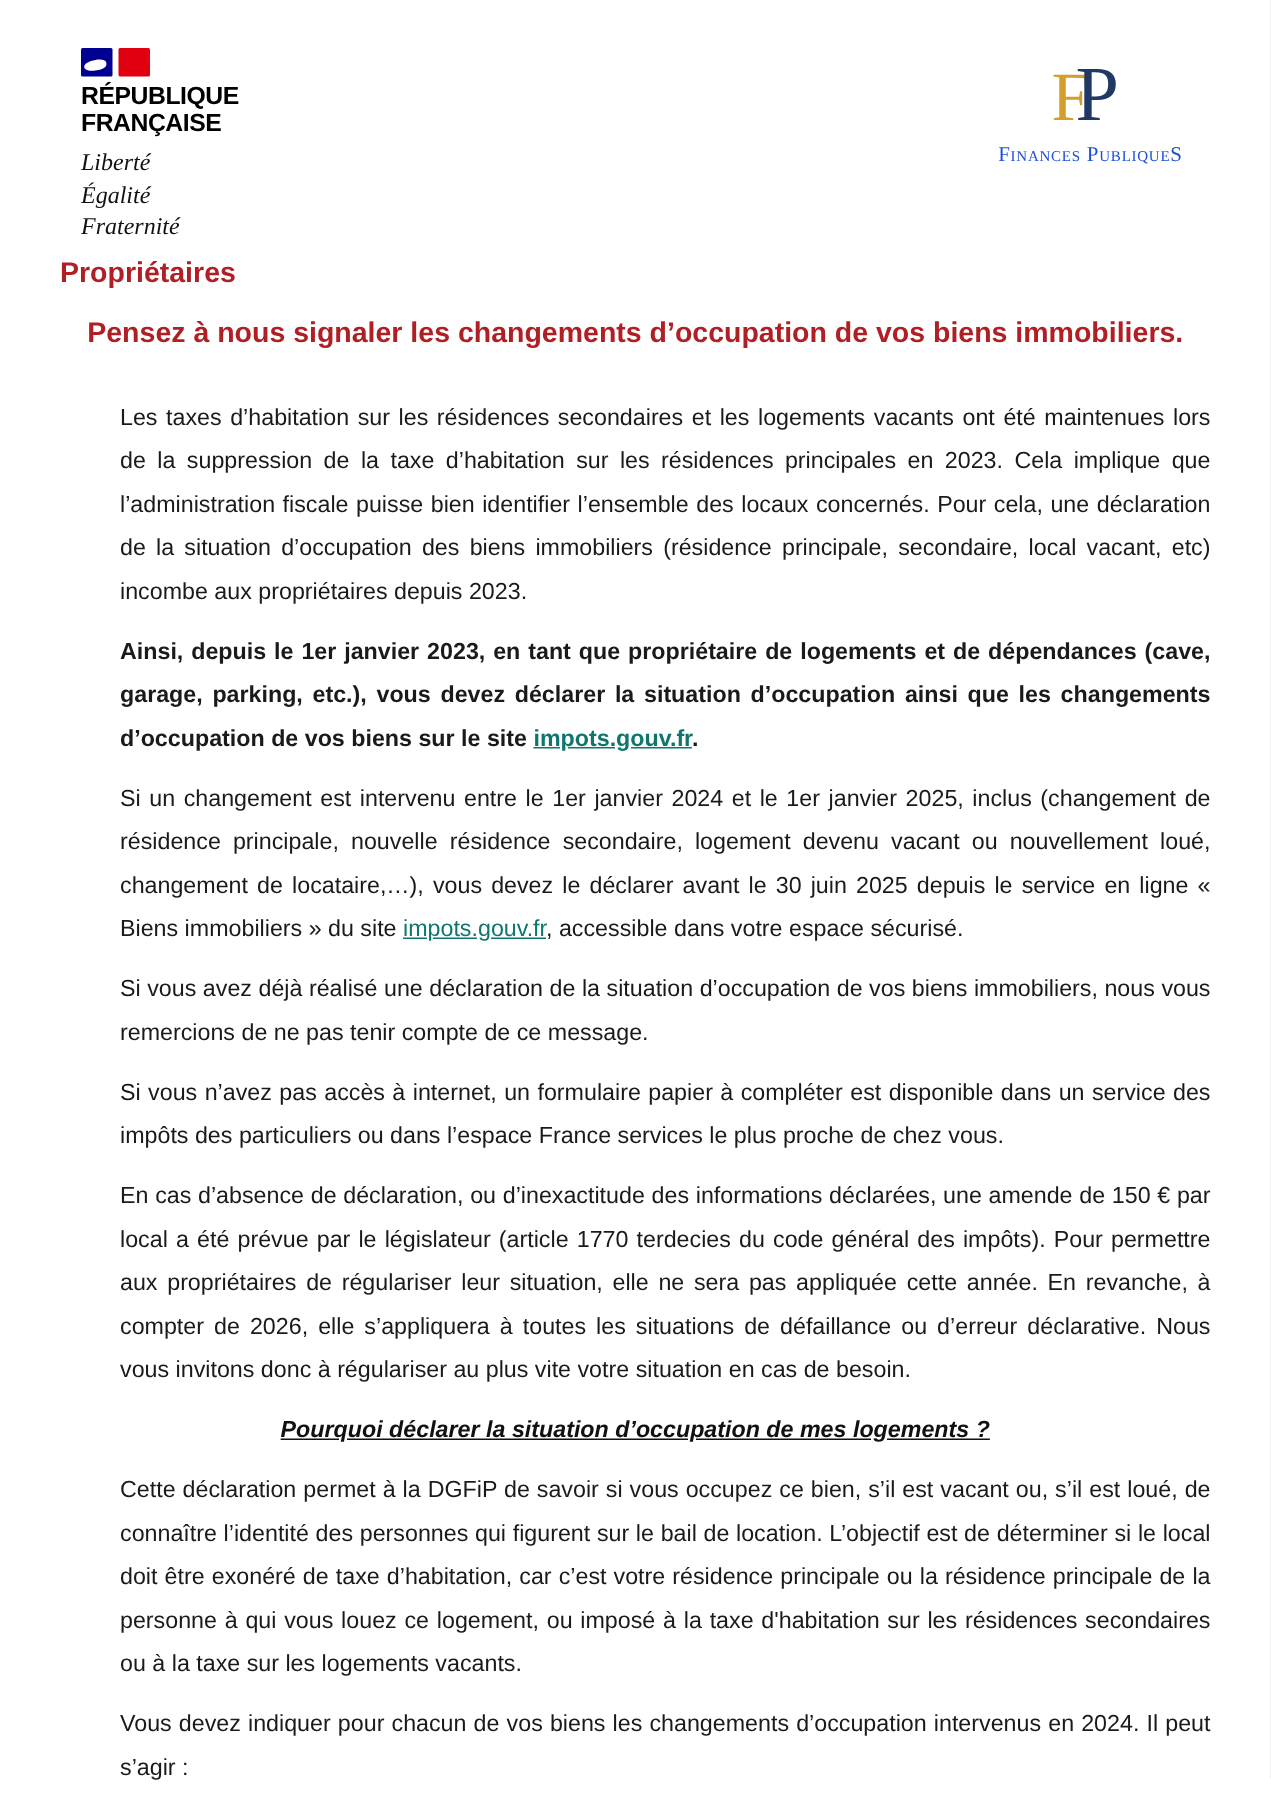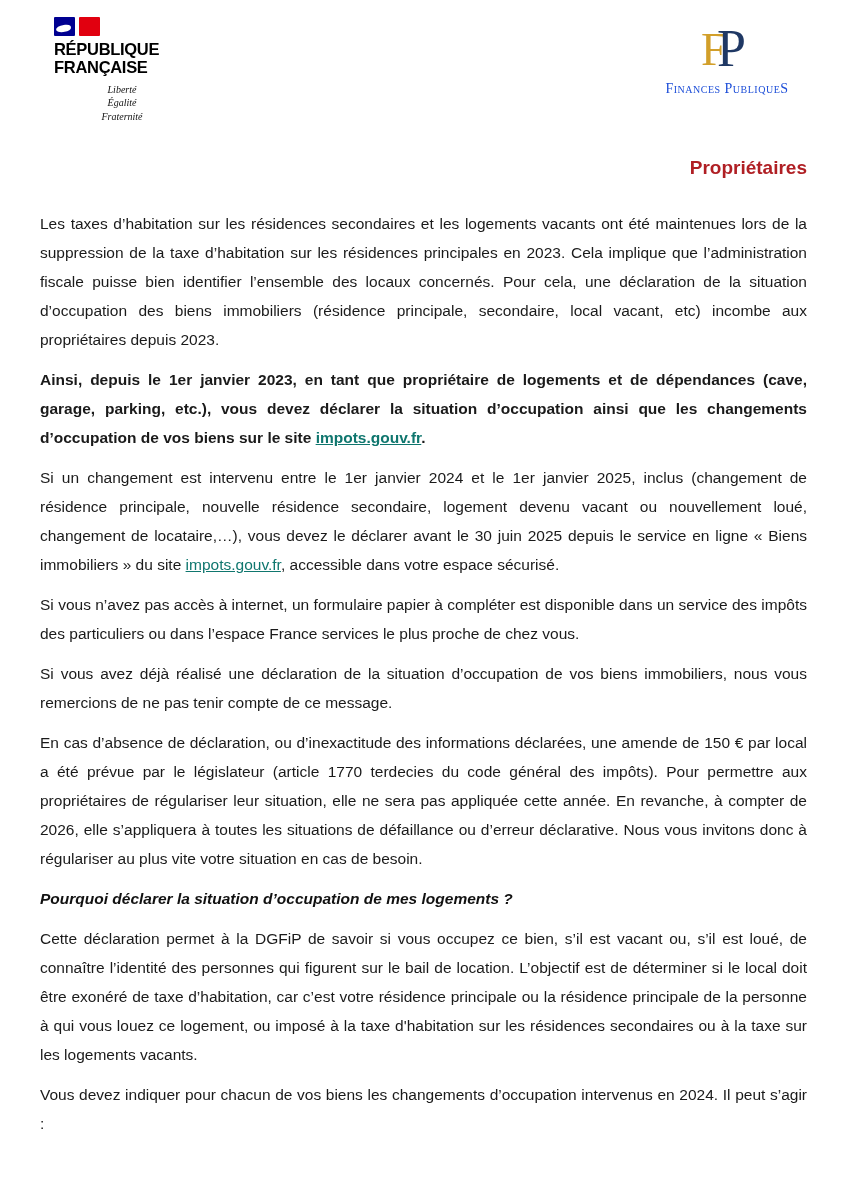--- a/index.html
+++ b/index.html
@@ -5,21 +5,21 @@
   * { margin:0; padding:0; box-sizing:border-box; }
   html,body { background:#e8e8e8; }
   .page {
     position:relative;
     width:847px; height:1200px;
     margin:0 auto;
     background:#ffffff;
     font-family:"Liberation Sans", sans-serif;
     color:#1a1a1a;
     overflow:hidden;
-    padding:17px 40px 0 40px;
+    padding:32px 40px 0 40px;
   }
 
   
   .doc-header {
     display:flex; justify-content:space-between; align-items:flex-start;
     height:100px;
   }
   .rf-logo { width:150px; padding-left:14px; }
   .rf-flag { display:flex; gap:4px; margin-bottom:4px; }
   .rf-flag .fb {
@@ -32,21 +32,21 @@
     transform:rotate(-8deg);
   }
   .rf-flag .fr { width:21px; height:19px; background:#E1000F; border-radius:1px; }
   .rf-name {
     font-weight:bold; font-size:16.5px; line-height:1.12;
     letter-spacing:-0.3px; color:#000;
   }
   .rf-motto {
     margin-top:6px;
     font-family:"Liberation Serif", serif; font-style:italic;
-    font-size:10px; line-height:1.35; color:#111;text-align:center;
+    font-size:16px; line-height:1.35; color:#111;
   }
   .fp-logo { width:160px; text-align:center; padding-top:6px; }
   .fp-monogram { position:relative; width:60px; height:56px; margin:0 auto; }
   .fp-monogram .fp-f {
     position:absolute; left:4px; top:4px;
     font-family:"Liberation Serif", serif; font-size:46px; line-height:1;
     color:#D29F2A; font-weight:400;
   }
   .fp-monogram .fp-p {
     position:absolute; left:20px; top:0;
@@ -57,43 +57,46 @@
     margin-top:2px;
     font-family:"Liberation Serif", serif;
     font-variant:small-caps;
     font-size:14px; letter-spacing:0.5px;
     color:#1d4ed8; white-space:nowrap;
   }
 
   
   .doc-title {
     margin-top:40px;
-    text-align:right;
+    text-align:left;
     color:#B01F24; font-size:19px; font-weight:bold;
   }
   .doc-subtitle {
     margin-top:18px;
     text-align:center;
     color:#B01F24; font-size:19px; font-weight:bold;
   }
 
   
   .doc-body { margin-top:30px; }
   .doc-body p {
     font-size:15.5px; line-height:29px;
     text-align:justify;
     margin-bottom:11px;
     color:#1a1a1a;
+    margin-left:40px;
   }
   .doc-body p.bold { font-weight:bold; }
   .doc-body h3 {
     font-size:15.5px; line-height:29px;
     font-weight:bold; font-style:italic;
+    text-decoration:underline;
     margin:4px 0 11px 0;
     color:#111;
+    text-align:center;
   }
   a.link { color:#0f766e; text-decoration:underline; cursor:pointer; }
   a.link.bold { font-weight:bold; }
 </style>
 </head>
 <body>
 
 <div class="page">
 
   <header class="doc-header">
@@ -118,32 +121,33 @@
       <div class="fp-monogram">
         <span class="fp-f">F</span>
         <span class="fp-p">P</span>
       </div>
       <div class="fp-label">Finances PubliqueS</div>
     </div>
 
   </header>
 
   <h1 class="doc-title">Propriétaires</h1>
+  <h2 class="doc-subtitle">Pensez à nous signaler les changements d’occupation de vos biens immobiliers.</h2>
 
   <main class="doc-body">
 
     <p>Les taxes d’habitation sur les résidences secondaires et les logements vacants ont été maintenues lors de la suppression de la taxe d’habitation sur les résidences principales en 2023. Cela implique que l’administration fiscale puisse bien identifier l’ensemble des locaux concernés. Pour cela, une déclaration de la situation d’occupation des biens immobiliers (résidence principale, secondaire, local vacant, etc) incombe aux propriétaires depuis 2023.</p>
 
     <p class="bold"><span>Ainsi, depuis le 1er janvier 2023, en tant que propriétaire de logements et de dépendances (cave, garage, parking, etc.), vous devez déclarer la situation d’occupation ainsi que les changements d’occupation de vos biens sur le site </span><a class="link bold" href="#">impots.gouv.fr</a><span>.</span></p>
 
     <p><span>Si un changement est intervenu entre le 1er janvier 2024 et le 1er janvier 2025, inclus (changement de résidence principale, nouvelle résidence secondaire, logement devenu vacant ou nouvellement loué, changement de locataire,…), vous devez le déclarer avant le 30 juin 2025 depuis le service en ligne « Biens immobiliers » du site </span><a class="link" href="#">impots.gouv.fr</a><span>, accessible dans votre espace sécurisé.</span></p>
 
+    <p>Si vous avez déjà réalisé une déclaration de la situation d’occupation de vos biens immobiliers, nous vous remercions de ne pas tenir compte de ce message.</p>
+
     <p>Si vous n’avez pas accès à internet, un formulaire papier à compléter est disponible dans un service des impôts des particuliers ou dans l’espace France services le plus proche de chez vous.</p>
-
-    <p>Si vous avez déjà réalisé une déclaration de la situation d’occupation de vos biens immobiliers, nous vous remercions de ne pas tenir compte de ce message.</p>
 
     <p>En cas d’absence de déclaration, ou d’inexactitude des informations déclarées, une amende de 150 € par local a été prévue par le législateur (article 1770 terdecies du code général des impôts). Pour permettre aux propriétaires de régulariser leur situation, elle ne sera pas appliquée cette année. En revanche, à compter de 2026, elle s’appliquera à toutes les situations de défaillance ou d’erreur déclarative. Nous vous invitons donc à régulariser au plus vite votre situation en cas de besoin.</p>
 
     <h3>Pourquoi déclarer la situation d’occupation de mes logements ?</h3>
 
     <p>Cette déclaration permet à la DGFiP de savoir si vous occupez ce bien, s’il est vacant ou, s’il est loué, de connaître l’identité des personnes qui figurent sur le bail de location. L’objectif est de déterminer si le local doit être exonéré de taxe d’habitation, car c’est votre résidence principale ou la résidence principale de la personne à qui vous louez ce logement, ou imposé à la taxe d'habitation sur les résidences secondaires ou à la taxe sur les logements vacants.</p>
 
 
     <p>Vous devez indiquer pour chacun de vos biens les changements d’occupation intervenus en 2024. Il peut s’agir :</p>
 

